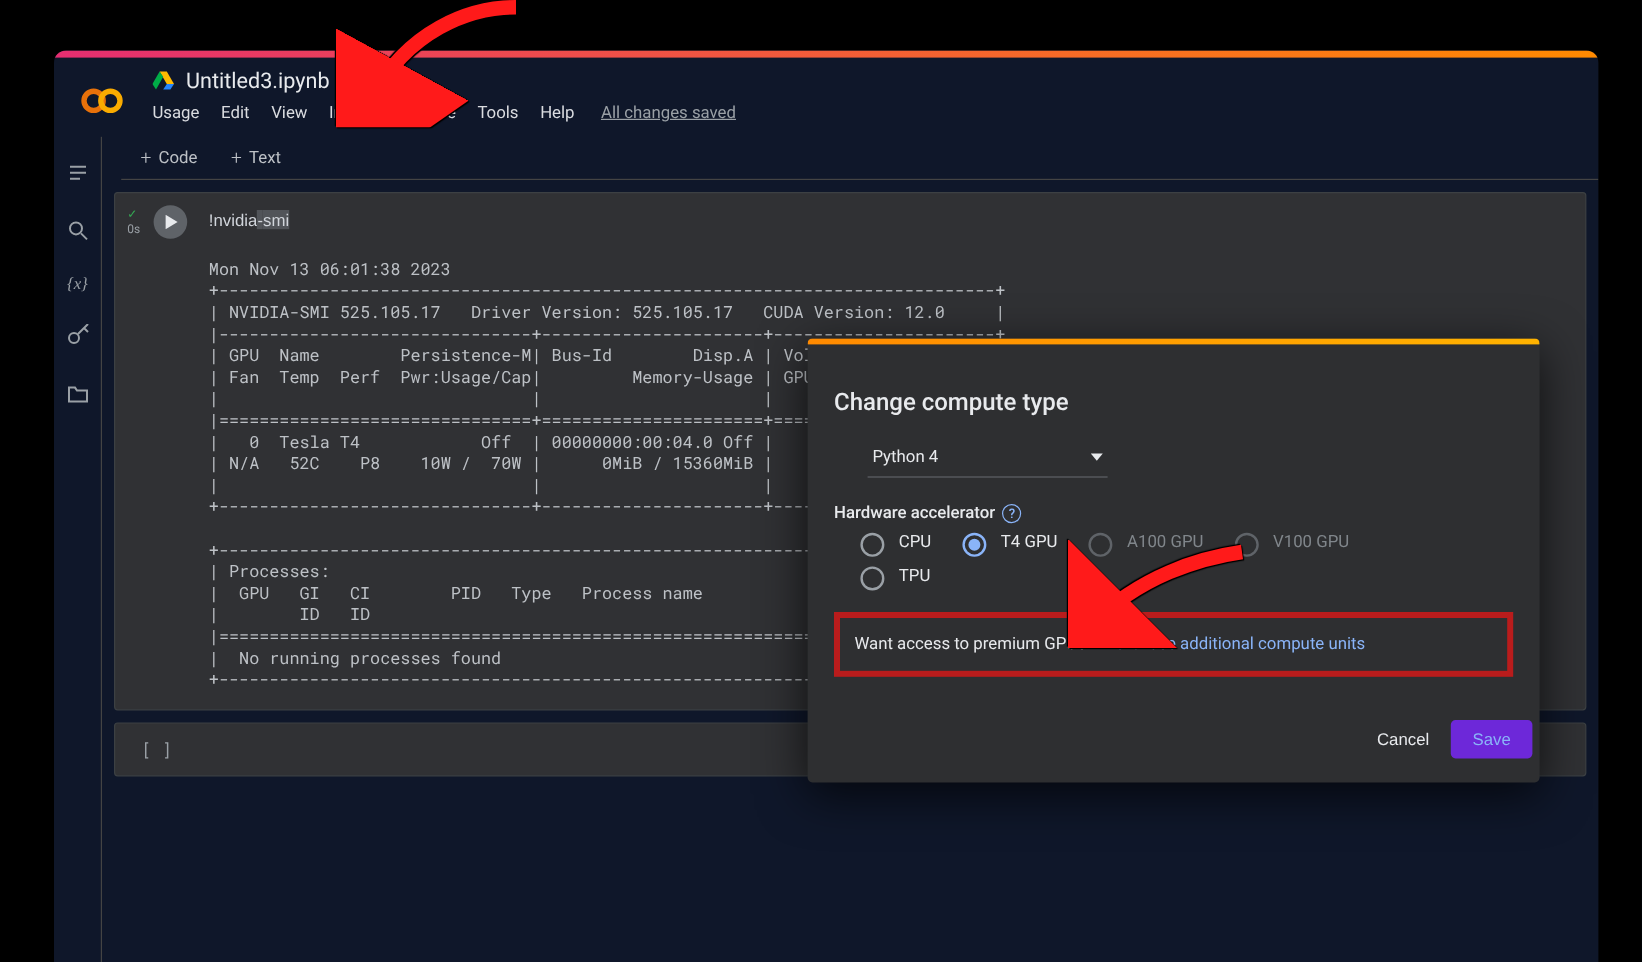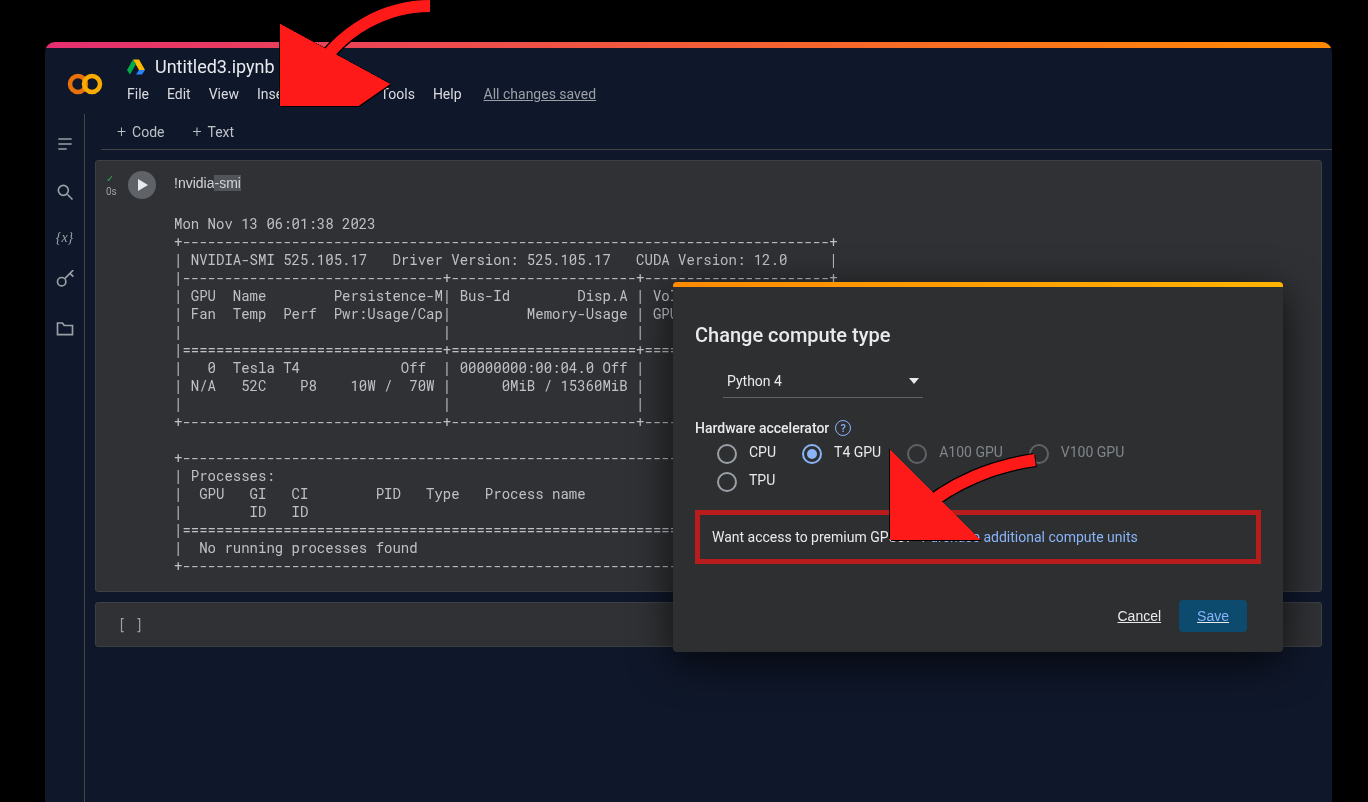--- a/index.html
+++ b/index.html
@@ -70,23 +70,23 @@
   .radio { display:flex; align-items:flex-start; gap:12px; font-size:14px;}
   .rc { width:20px;height:20px;border-radius:50%;border:2px solid #9aa0a6;display:flex;align-items:center;justify-content:center;}
   .rc.sel{ border-color:#8ab4f8;}
   .rc.sel::after{content:"";width:10px;height:10px;background:#8ab4f8;border-radius:50%;}
   .radio.disabled{ color:#80868b;}
   .radio.disabled .rc{ border-color:#5f6368;}
   .help-icon{ width:16px;height:16px;border-radius:50%;border:1.5px solid #8ab4f8;color:#8ab4f8;font-size:11px;display:flex;align-items:center;justify-content:center;}
 
   .promo{ margin-top:18px; border:5px solid #b91c1c; padding:14px 12px; font-size:14px; display:flex; gap:10px; align-items:center;}
   .promo a{ color:#8ab4f8; text-decoration:none;}
-  .dialog-actions{ display:flex; justify-content:flex-end; gap:4px; padding:26px 36px 20px;text-decoration:underline;}
+  .dialog-actions{ display:flex; justify-content:flex-end; gap:4px; padding:26px 6px 20px;}
   .btn{ padding:8px 14px; font-size:14px; background:transparent; color:#e8eaed; border:none;}
-  .btn.primary{ color:#8ab4f8; background:#0c4a6e; border-radius:4px; padding:8px 18px;}
+  .btn.primary{ color:#8ab4f8; background:#6d28d9; border-radius:4px; padding:8px 18px;}
 
   
   .arrow { position:absolute; filter:drop-shadow(1px 1px 0 #000) drop-shadow(-1px -1px 0 #000);}
 </style>
 </head>
 <body>
 
 <div class="window">
   <div class="window-accent"></div>
 
@@ -98,21 +98,21 @@
     <div class="doc-title-row">
       <svg class="drive-tri" viewBox="0 0 24 20">
         <polygon points="8,0 16,0 24,14 16,14" fill="#ffba00"></polygon>
         <polygon points="16,14 24,14 20,20 12,20" fill="#2684fc"></polygon>
         <polygon points="8,0 0,14 4,20 12,6" fill="#00ac47"></polygon>
       </svg>
       <span class="doc-title">Untitled3.ipynb</span>
       <span class="star">☆</span>
     </div>
     <div class="menubar">
-      <span class="item">File</span>
+      <span class="item">Usage</span>
       <span class="item">Edit</span>
       <span class="item">View</span>
       <span class="item">Insert</span>
       <span class="item">Runtime</span>
       <span class="item">Tools</span>
       <span class="item">Help</span>
       <span class="saved">All changes saved</span>
     </div>
   </div>
 

